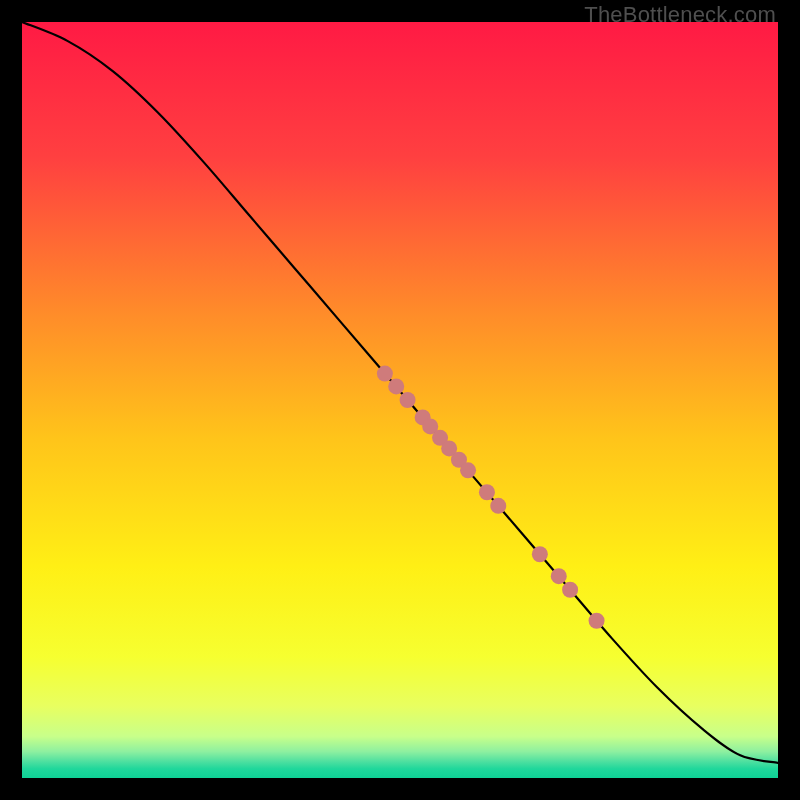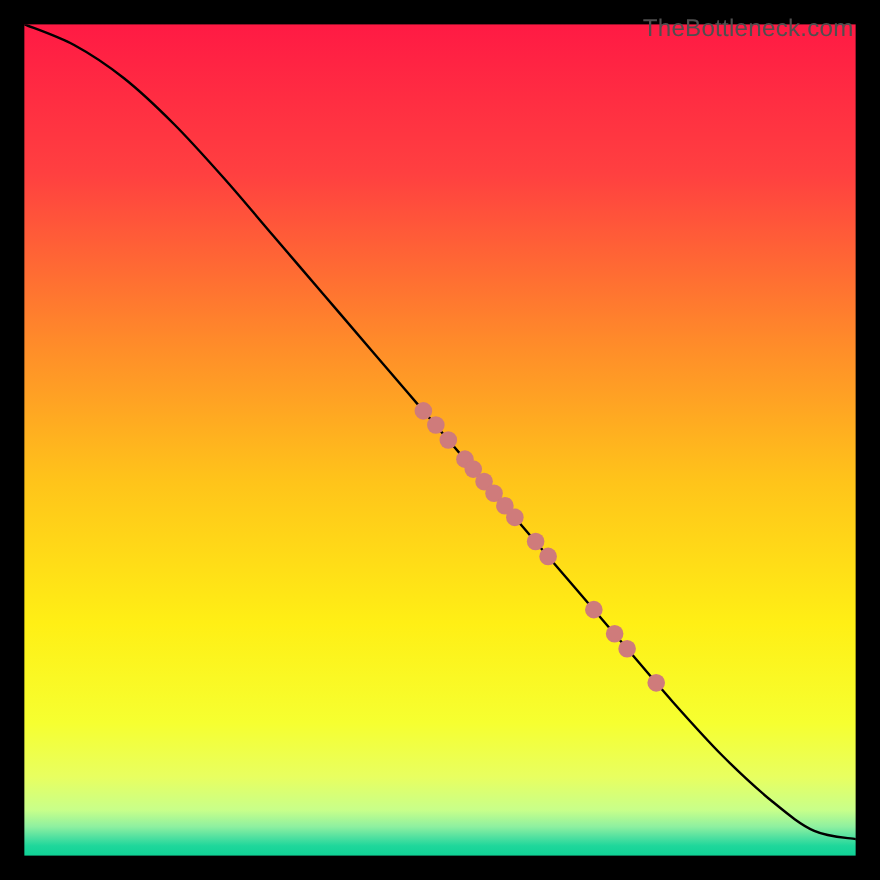--- a/index.html
+++ b/index.html
@@ -28,21 +28,20 @@
   }
   .watermark {
     position: absolute;
     top: 2px;
     right: 24px;
     color: #4f4f4f;
     font-size: 22px;
     font-weight: 500;
     letter-spacing: 0.2px;
     user-select: none;
-    margin-top: 11px;
   }
   svg { display: block; }
 </style>
 </head>
 <body>
 
 <div class="frame">
   <svg class="plot-area" width="756" height="756" viewBox="0 0 756 756">
     <defs>
       <linearGradient id="bg-grad" x1="0" y1="0" x2="0" y2="1">

